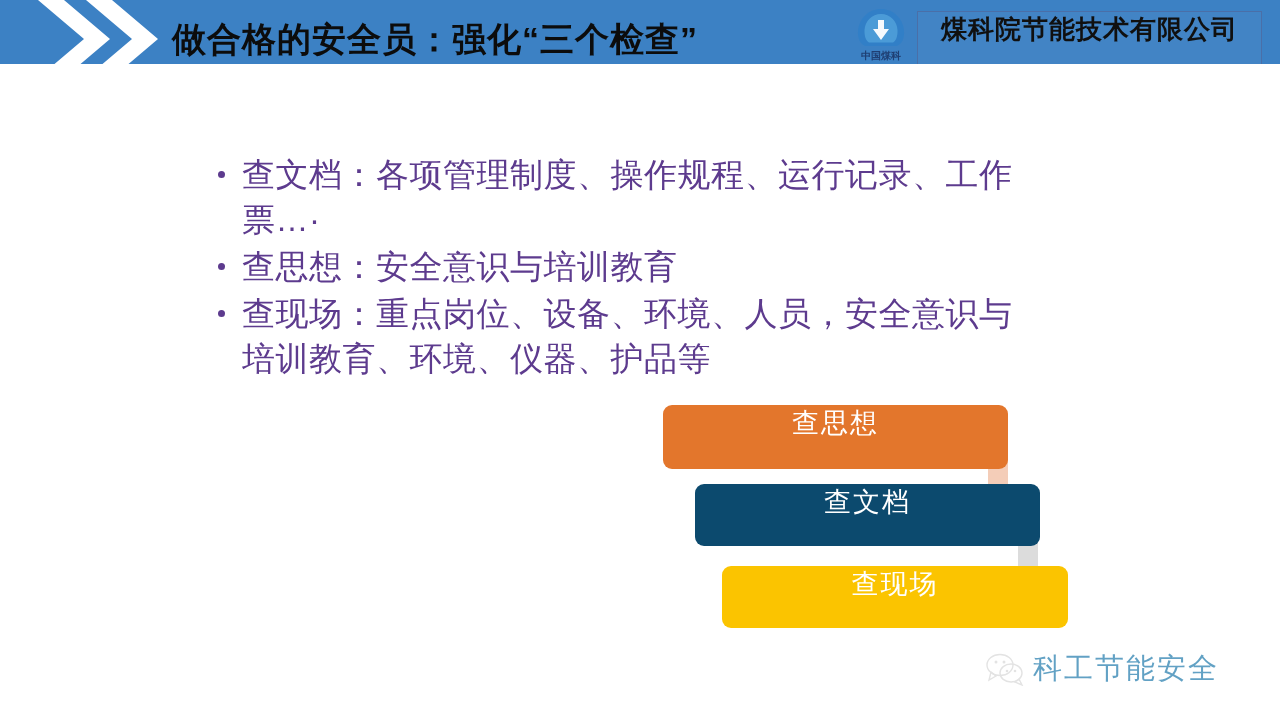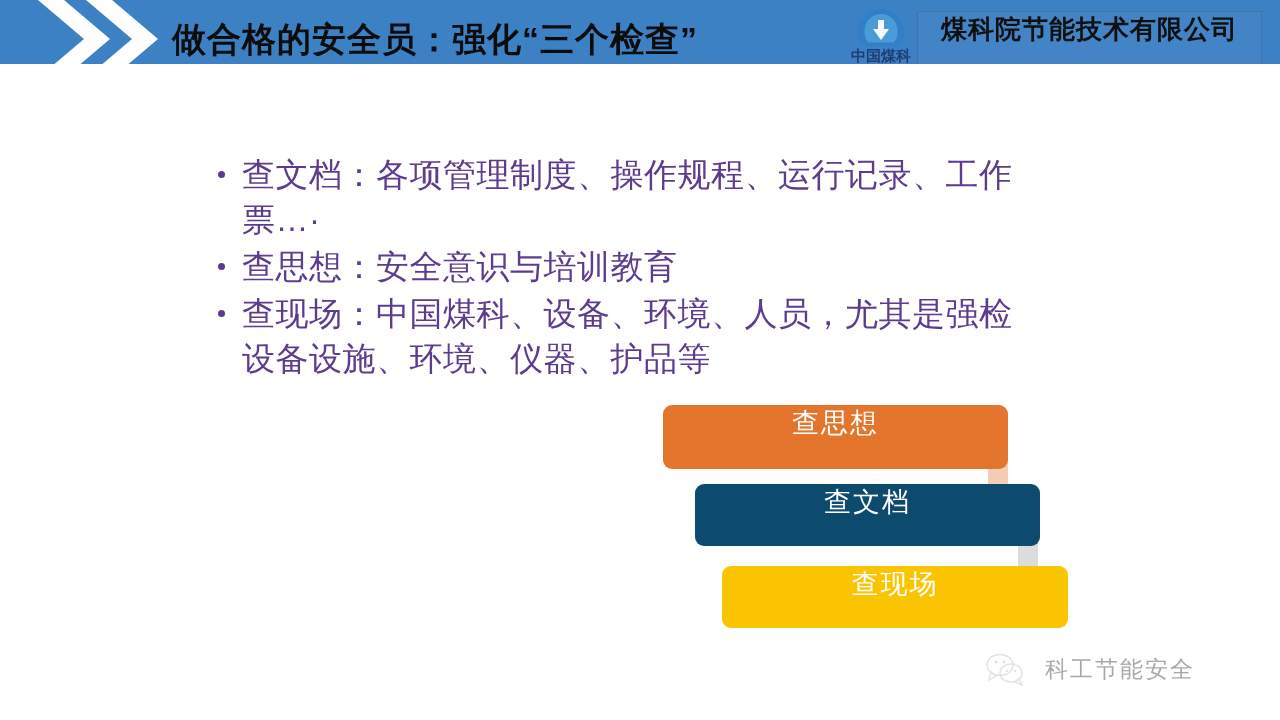--- a/index.html
+++ b/index.html
@@ -64,21 +64,21 @@
     top: 0;
     width: 52px;
     height: 42px;
   }
   .logo-caption {
     position: absolute;
     left: 0;
     top: 42px;
     width: 64px;
     text-align: center;
-    font-size: 15px;
+    font-size: 10px;
     font-weight: bold;
     color: #1f3f73;
     letter-spacing: 0px;
     line-height: 14px;
     white-space: nowrap;
   }
 
   
   .company-box {
     position: absolute;
@@ -181,25 +181,24 @@
     top: 645px;
     width: 270px;
     height: 48px;
     display: flex;
     align-items: center;
     gap: 8px;
     opacity: 0.62;
   }
   .wm-icon { width: 40px; height: 34px; flex: 0 0 auto; }
   .wm-text {
-    font-size: 23px;
-    color: #737373;
+    font-size: 29px;
+    color: #0369a1;
     letter-spacing: 2px;
     white-space: nowrap;
-    margin-left: 12px;
   }
 </style>
 </head>
 <body>
 
 <div id="slide">
 
   <div class="header-bar">
 
     <svg class="header-chevrons" viewBox="0 0 140 78" preserveAspectRatio="none">
@@ -227,21 +226,21 @@
     <div class="bullet-row">
       <span class="bullet-dot"></span>
       <span>查文档：各项管理制度、操作规程、运行记录、工作票…·</span>
     </div>
     <div class="bullet-row">
       <span class="bullet-dot"></span>
       <span>查思想：安全意识与培训教育</span>
     </div>
     <div class="bullet-row">
       <span class="bullet-dot"></span>
-      <span>查现场：中国煤科、设备、环境、人员，尤其是强检设备设施、环境、仪器、护品等</span>
+      <span>查现场：重点岗位、设备、环境、人员，安全意识与培训教育、环境、仪器、护品等</span>
     </div>
   </div>
 
   <div class="diagram">
 
     <svg class="step-arrow arrow-1" viewBox="0 0 50 62">
       <polygon points="15,0 35,0 35,32 48,32 25,60 2,32 15,32" fill="#f4cdb8"></polygon>
     </svg>
 
     <svg class="step-arrow arrow-2" viewBox="0 0 50 62">

